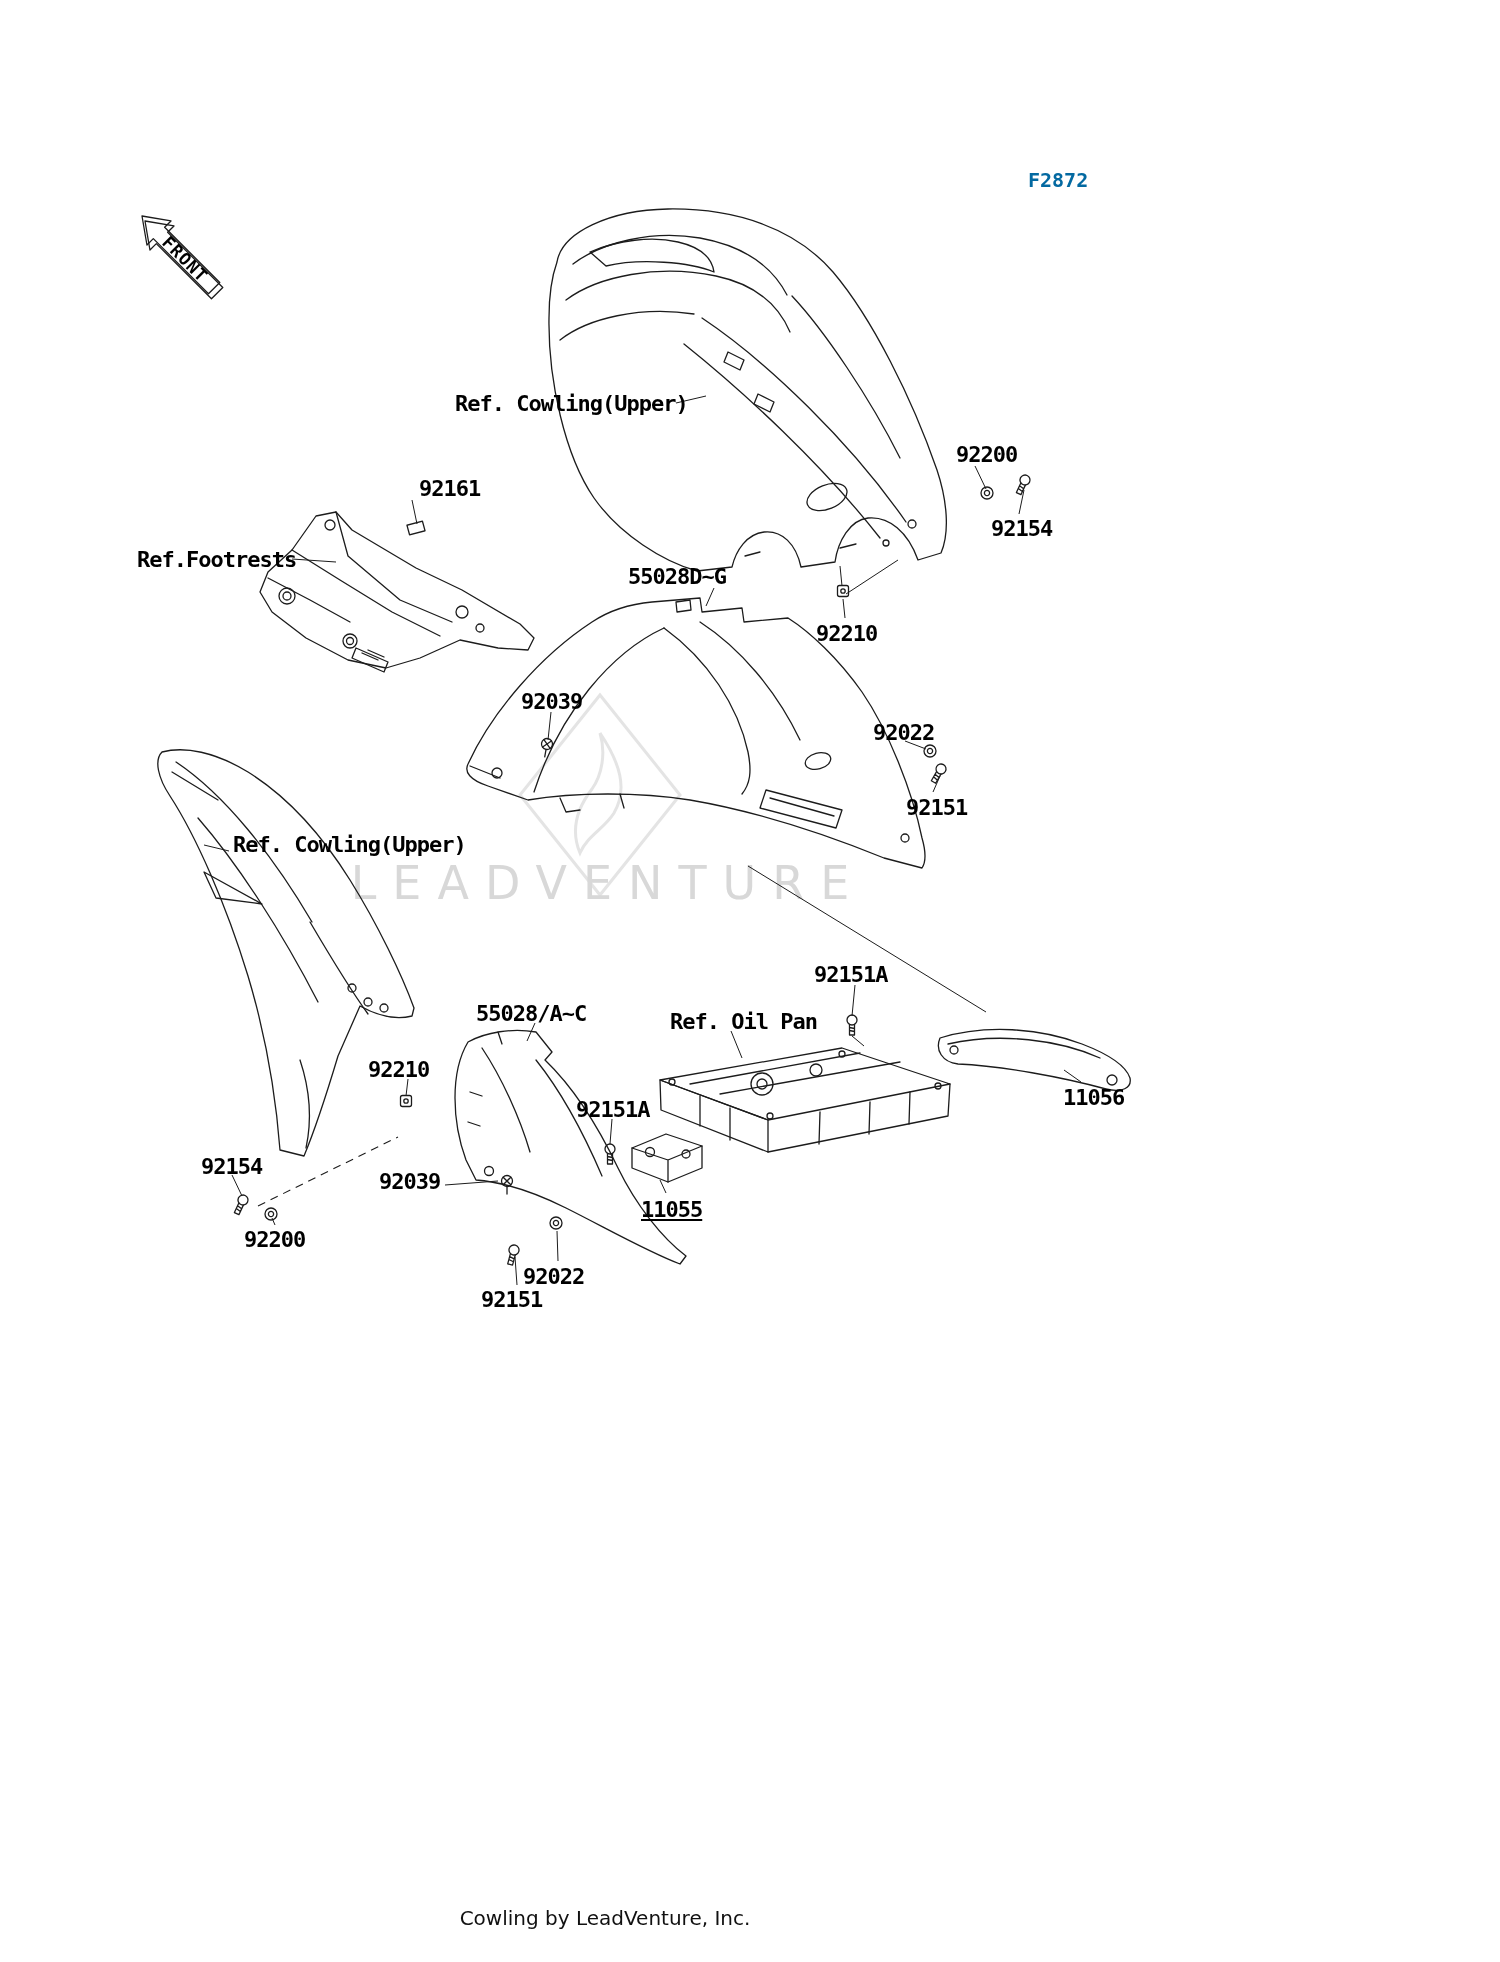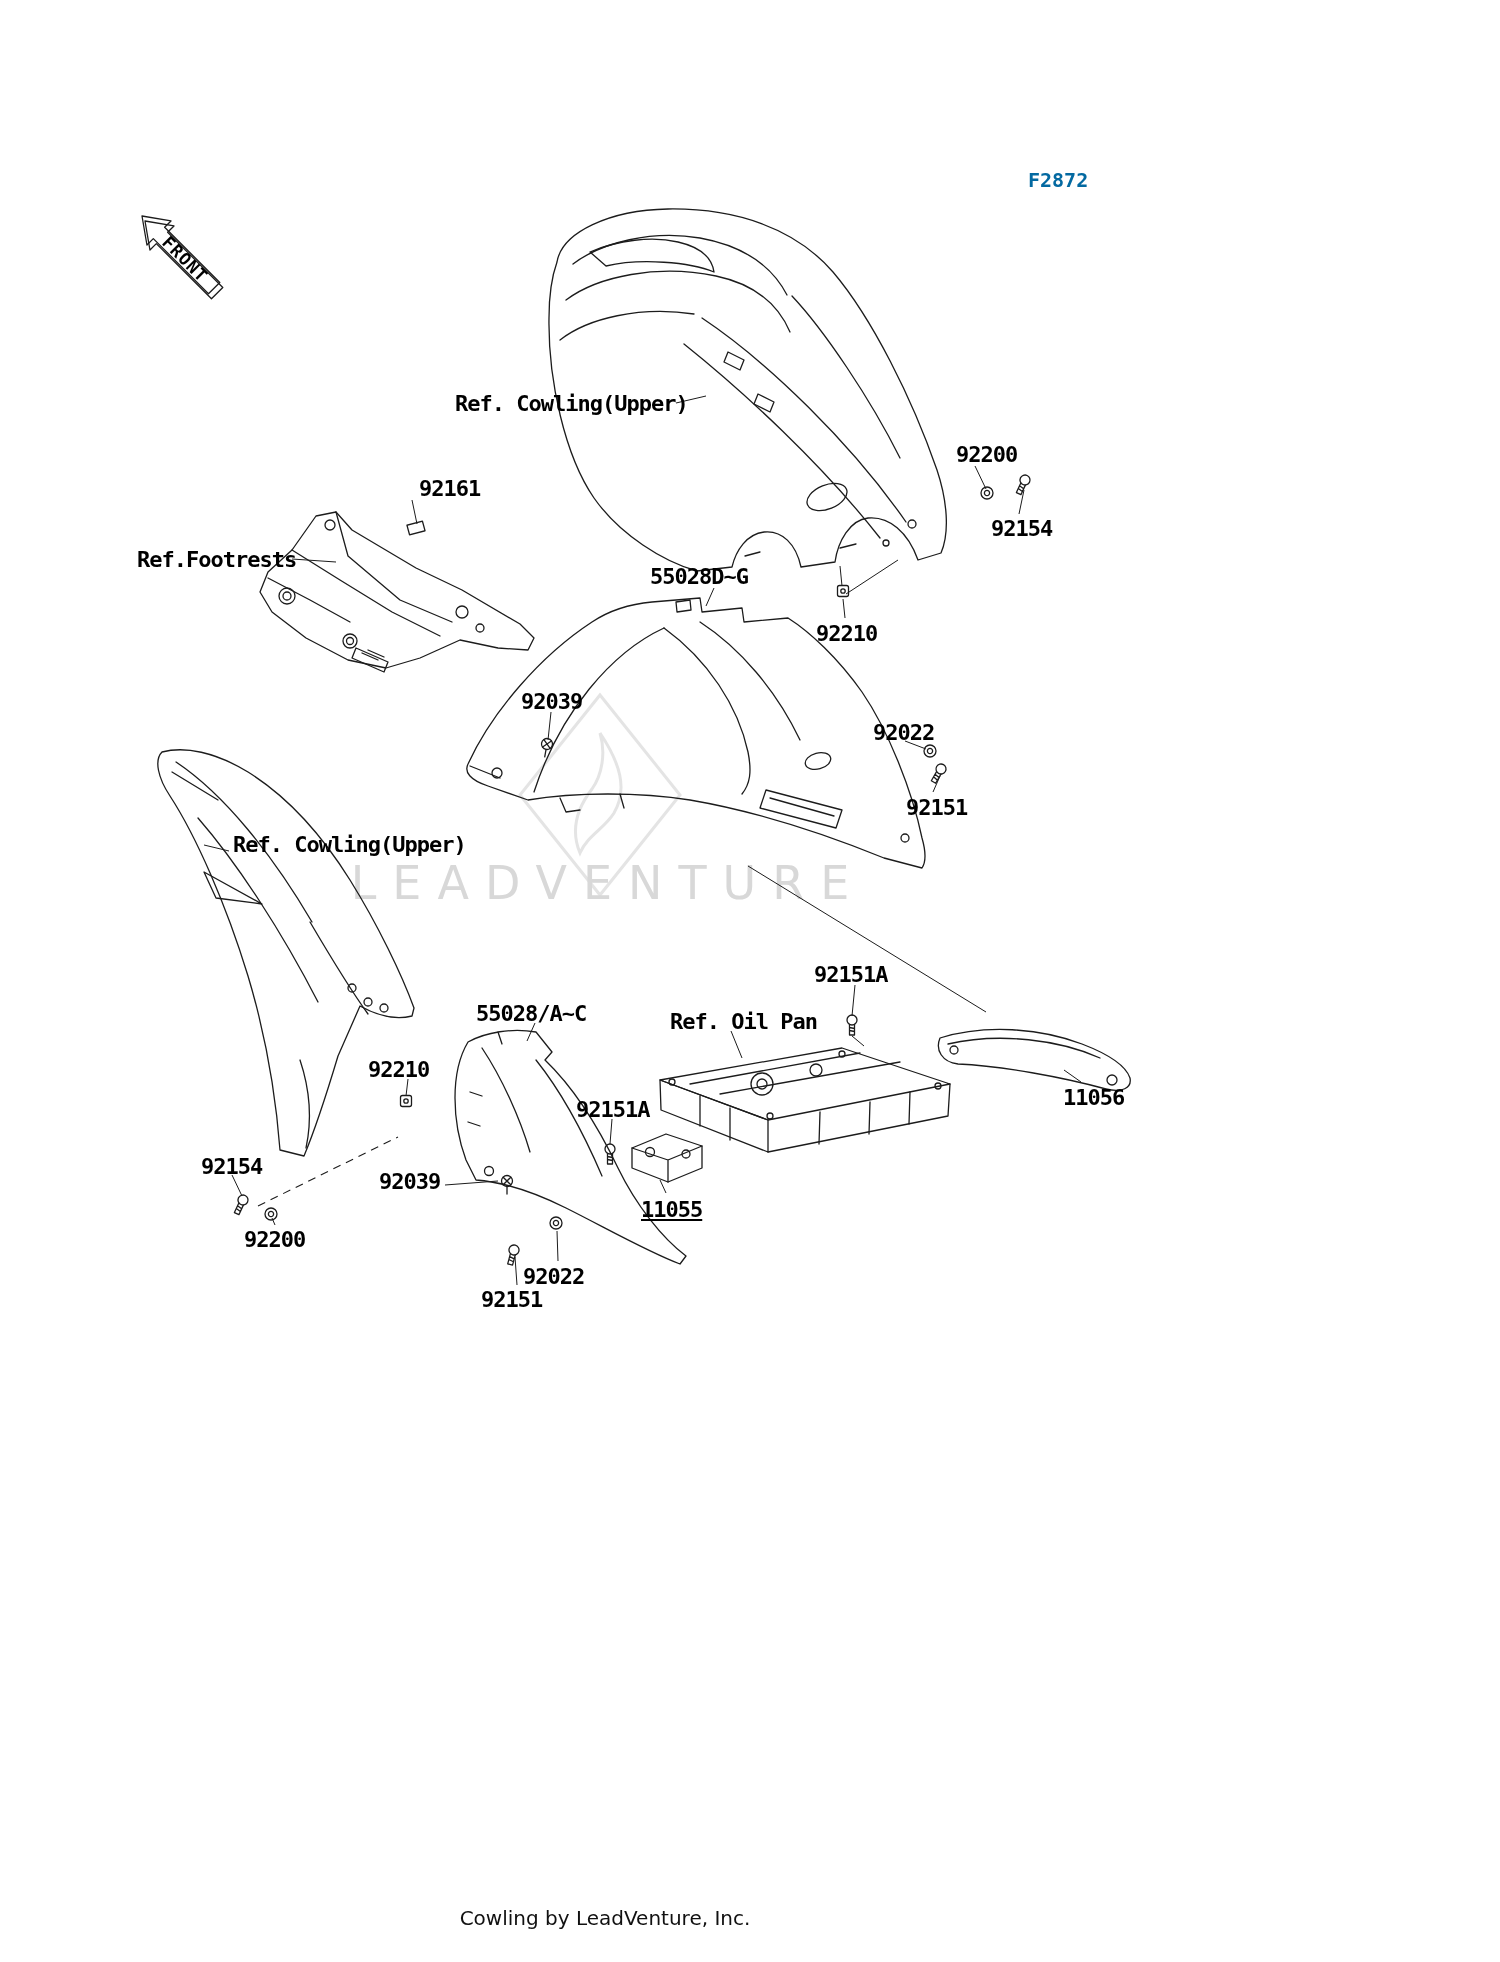--- a/index.html
+++ b/index.html
@@ -225,21 +225,21 @@
   <div class="figure-code">F2872</div>
 
   <div class="callout" style="left:455px; top:391px;">Ref. Cowling(Upper)</div>
   <div class="callout" style="left:137px; top:547px;">Ref.Footrests</div>
   <div class="callout" style="left:233px; top:832px;">Ref. Cowling(Upper)</div>
   <div class="callout" style="left:670px; top:1009px;">Ref. Oil Pan</div>
 
   <div class="callout" style="left:383px; top:476px;margin-left:36px;">92161</div>
   <div class="callout" style="left:956px; top:442px;">92200</div>
   <div class="callout" style="left:991px; top:516px;">92154</div>
-  <div class="callout" style="left:650px; top:564px;">55028D~G</div>
+  <div class="callout" style="left:628px; top:564px;">55028D~G</div>
   <div class="callout" style="left:816px; top:621px;">92210</div>
   <div class="callout" style="left:521px; top:689px;">92039</div>
   <div class="callout" style="left:873px; top:720px;">92022</div>
   <div class="callout" style="left:906px; top:795px;">92151</div>
   <div class="callout" style="left:814px; top:962px;">92151A</div>
   <div class="callout" style="left:476px; top:1001px;">55028/A~C</div>
   <div class="callout" style="left:368px; top:1057px;">92210</div>
   <div class="callout" style="left:1063px; top:1085px;">11056</div>
   <div class="callout" style="left:576px; top:1097px;">92151A</div>
   <div class="callout" style="left:201px; top:1154px;">92154</div>

